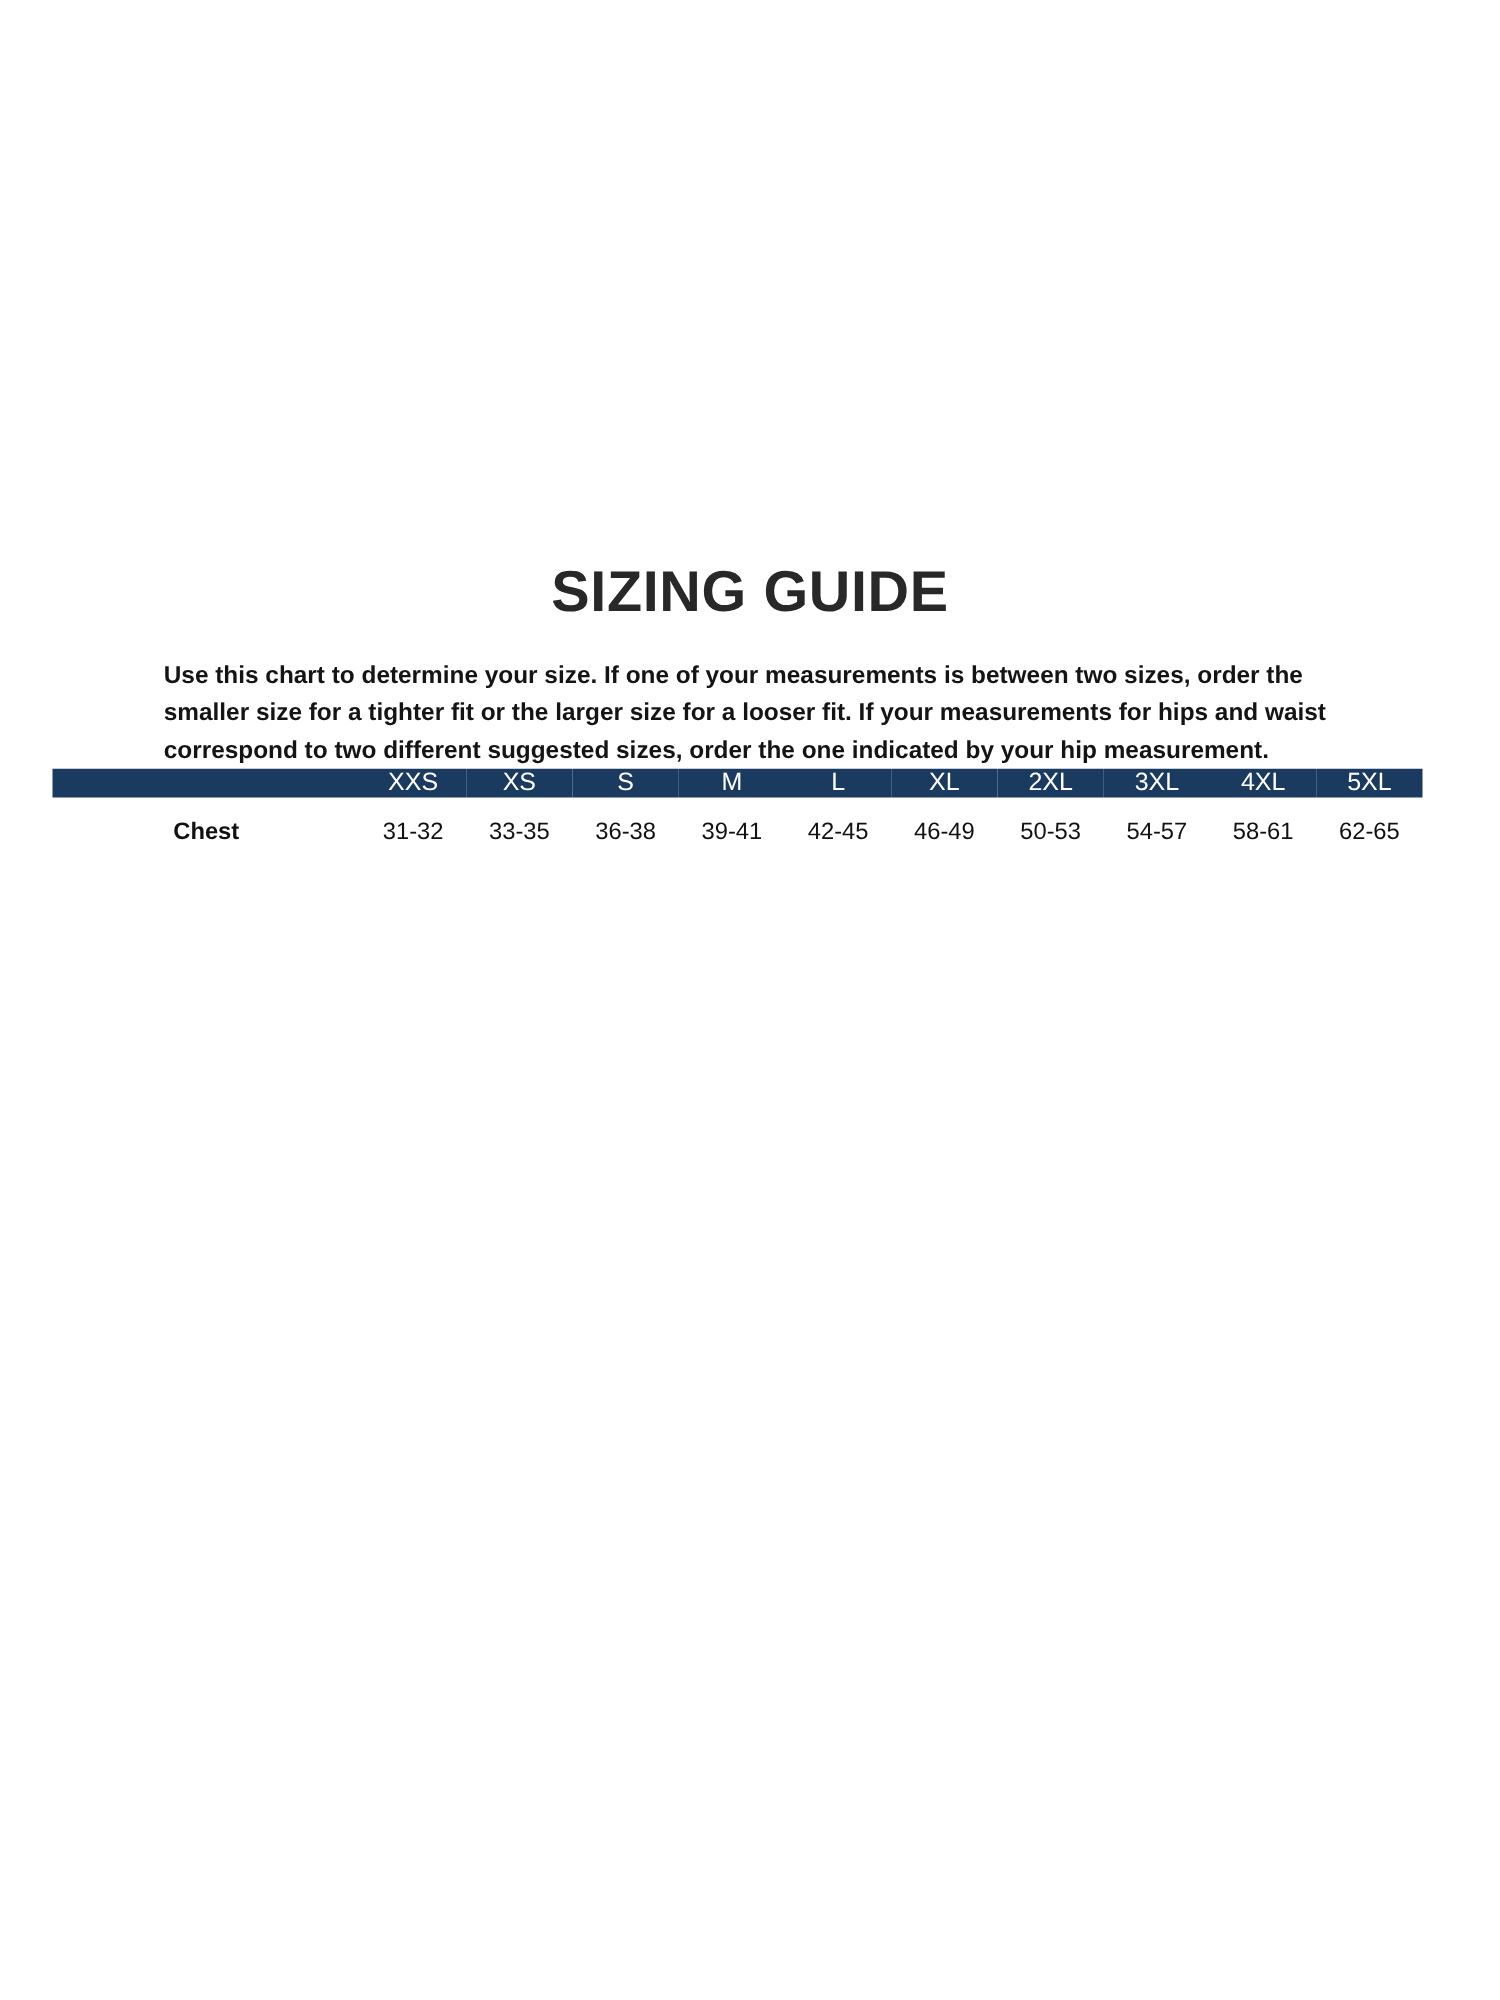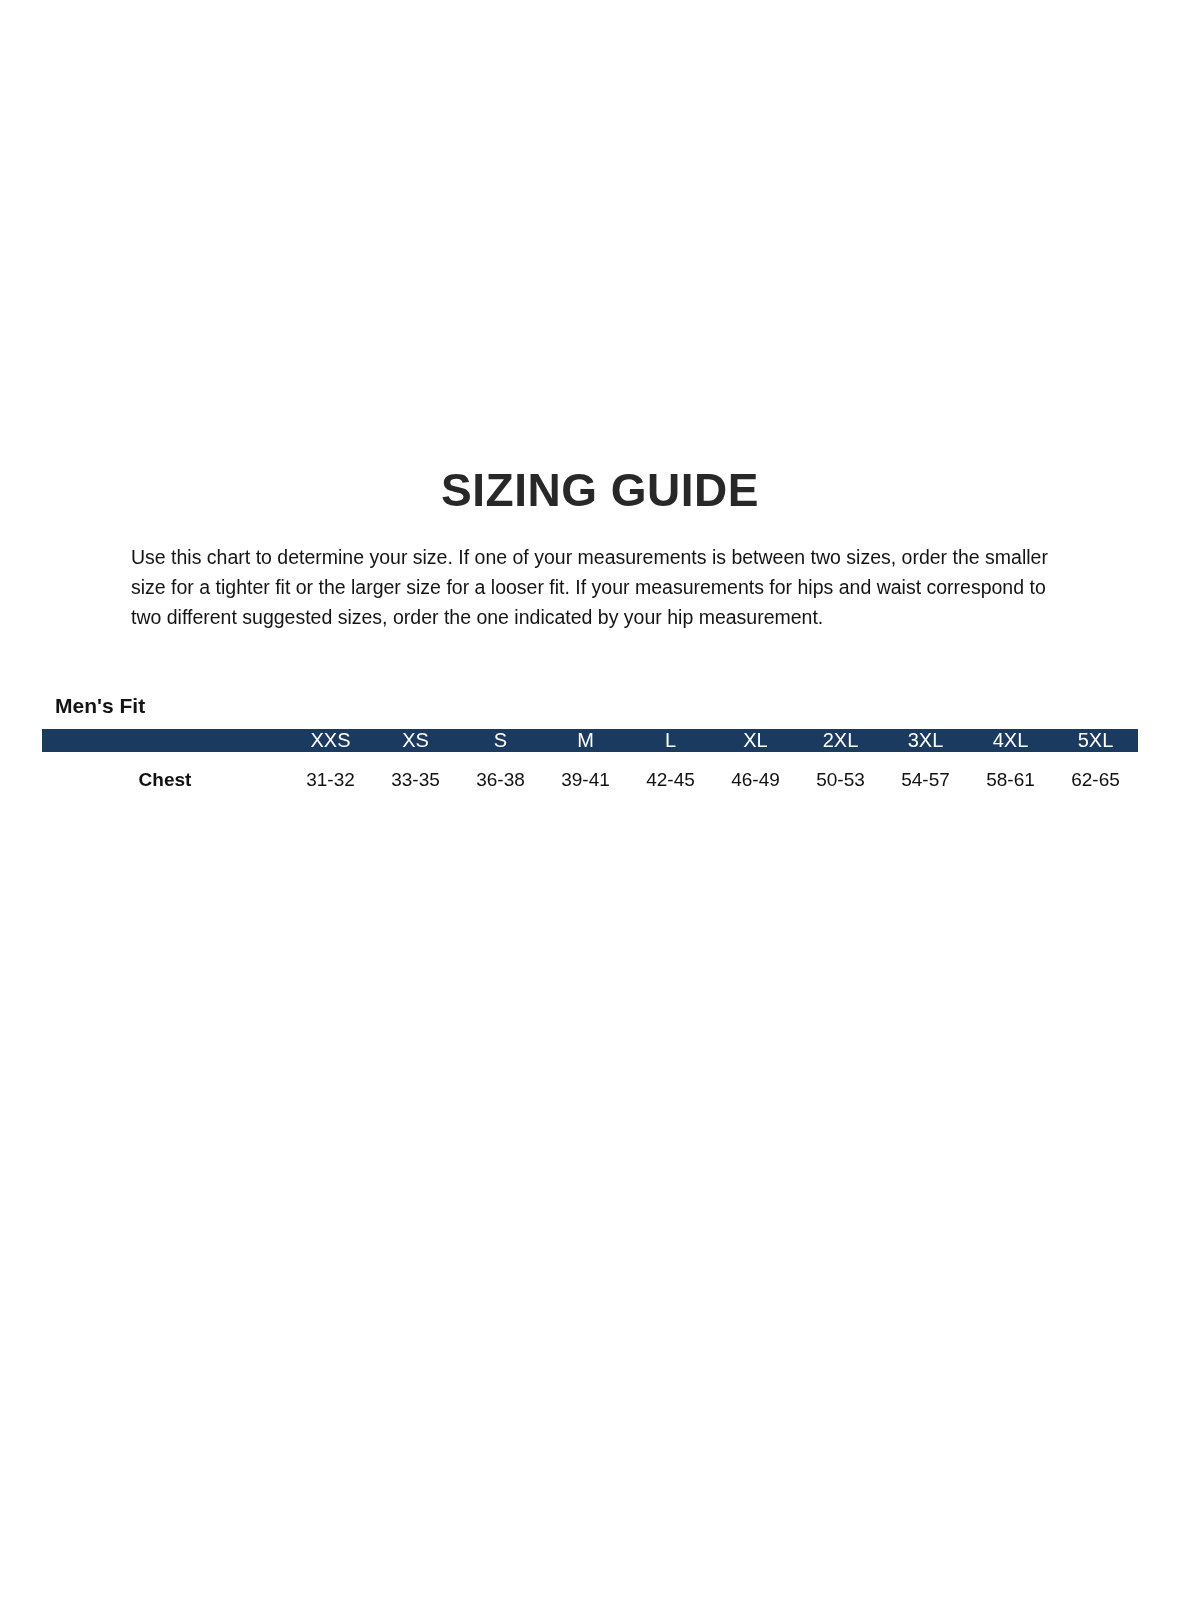--- a/index.html
+++ b/index.html
@@ -13,36 +13,37 @@
   }
   .page {
     width: 1200px;
     height: 1600px;
     margin: 0 auto;
     background: #ffffff;
     position: relative;
     overflow: hidden;
   }
   .title {
-    margin: 17px;
+    margin: 0;
     padding-top: 448px;
     text-align: center;
     font-size: 46px;
     font-weight: 600;
     letter-spacing: 0.5px;
     color: #282828;
     line-height: 1.1;
   }
   .intro {
     width: 938px;
     margin: 26px 0 0 131px;
     font-size: 19.5px;
     line-height: 30px;
     color: #141414;
     text-align: left;
+    font-weight: bold;
   }
   .section-label {
     margin: 62px 0 11px 55px;
     font-size: 21px;
     font-weight: bold;
     color: #141414;
   }
   table.size-table {
     border-collapse: collapse;
     margin-left: 42px;
@@ -80,21 +81,20 @@
 </style>
 </head>
 <body>
 
 <div class="page">
 
   <h1 class="title">SIZING GUIDE</h1>
 
   <p class="intro">Use this chart to determine your size. If one of your measurements is between two sizes, order the smaller size for a tighter fit or the larger size for a looser fit. If your measurements for hips and waist correspond to two different suggested sizes, order the one indicated by your hip measurement.</p>
 
-  <div class="section-label">Men's Fit</div>
 
   <table class="size-table">
     <colgroup>
       <col class="label-col">
       <col span="10">
     </colgroup>
     <thead>
       <tr>
           <th></th>
           <th>XXS</th>

